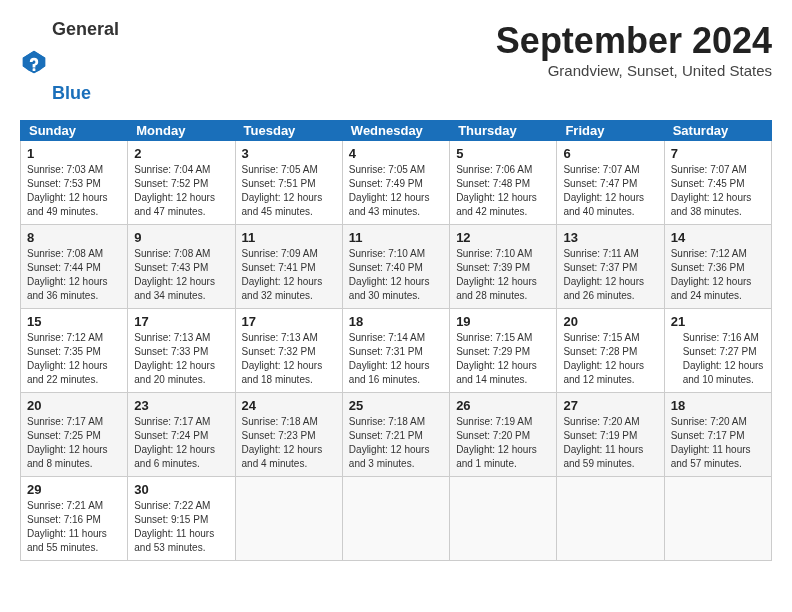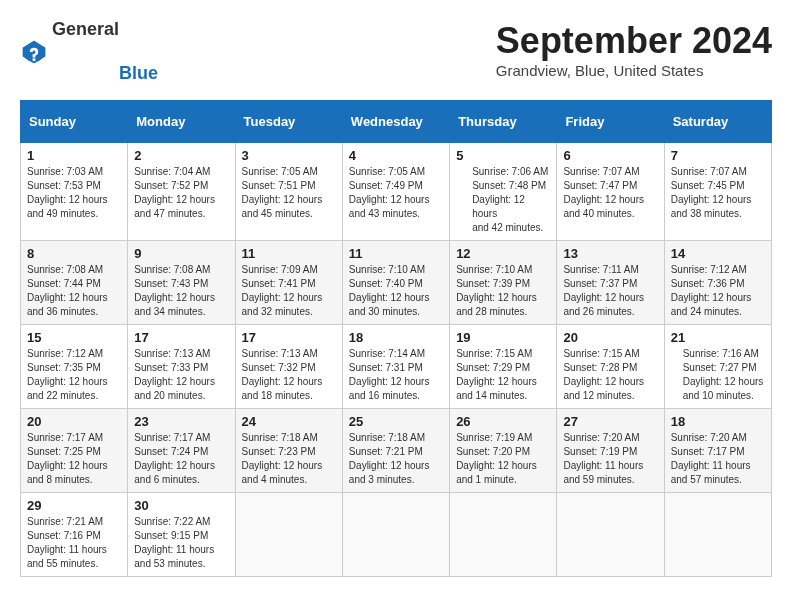--- a/index.html
+++ b/index.html
@@ -16,48 +16,49 @@
       align-items: flex-start;
       margin-bottom: 16px;
     }
     .logo {
       display: flex;
       align-items: center;
       gap: 4px;
     }
     .logo-text {
       display: flex;
+      flex-direction: column;
       line-height: 1.1;
     }
     .logo-icon {
       width: 28px;
       height: 28px;
     }
     .title-block {
-      text-align: left;
+      text-align: right;
     }
     .month-title {
       font-size: 36px;
       font-weight: bold;
       color: #222;
     }
     .location {
       font-size: 15px;
       color: #444;
     }
     .calendar {
       width: 100%;
       border-collapse: collapse;
     }
     .calendar th {
       background: #1a6fba;
       color: #fff;
       font-size: 13px;
       font-weight: bold;
-      padding: 13px 8px;
+      padding: 2px 8px;
       text-align: left;
       border: 1px solid #1a6fba;
     }
     .calendar td {
       vertical-align: top;
       border: 1px solid #ccc;
       padding: 5px 6px;
       width: 107px;
       min-height: 80px;
       font-size: 10.5px;
@@ -95,21 +96,21 @@
       <path d="M14,20 Q14,14 20,14 Q26,14 26,20 Q26,24 22,25 L22,28 L18,28 L18,23 Q22,23 22,20 Q22,18 20,18 Q18,18 18,20 Z" fill="white"></path>
       <rect x="18" y="29" width="4" height="4" rx="1" fill="white"></rect>
     </svg>
     <div class="logo-text">
       <span style="font-size:18px;font-weight:bold;color:#333;">General</span>
       <span style="font-size:18px;font-weight:bold;color:#1a6fba;margin-top:44px;">Blue</span>
     </div>
   </div>
   <div class="title-block">
     <div class="month-title">September 2024</div>
-    <div class="location">Grandview, Blue, United States</div>
+    <div class="location">Grandview, Sunset, United States</div>
   </div>
 </div>
 
 <table class="calendar">
   <thead>
     <tr>
       <th>Sunday</th>
       <th>Monday</th>
       <th>Tuesday</th>
       <th>Wednesday</th>
@@ -143,21 +144,21 @@
         </td>
         <td>
           <span class="day-num">4</span>
           <div class="day-info" style="white-space: pre-line;">Sunrise: 7:05 AM
 Sunset: 7:49 PM
 Daylight: 12 hours
 and 43 minutes.</div>
         </td>
         <td>
           <span class="day-num">5</span>
-          <div class="day-info" style="white-space: pre-line; margin-left: 16px;">Sunrise: 7:06 AM
+          <div class="day-info" style="white-space: pre-line;">Sunrise: 7:06 AM
 Sunset: 7:48 PM
 Daylight: 12 hours
 and 42 minutes.</div>
         </td>
         <td>
           <span class="day-num">6</span>
           <div class="day-info" style="white-space: pre-line;">Sunrise: 7:07 AM
 Sunset: 7:47 PM
 Daylight: 12 hours
 and 40 minutes.</div>

